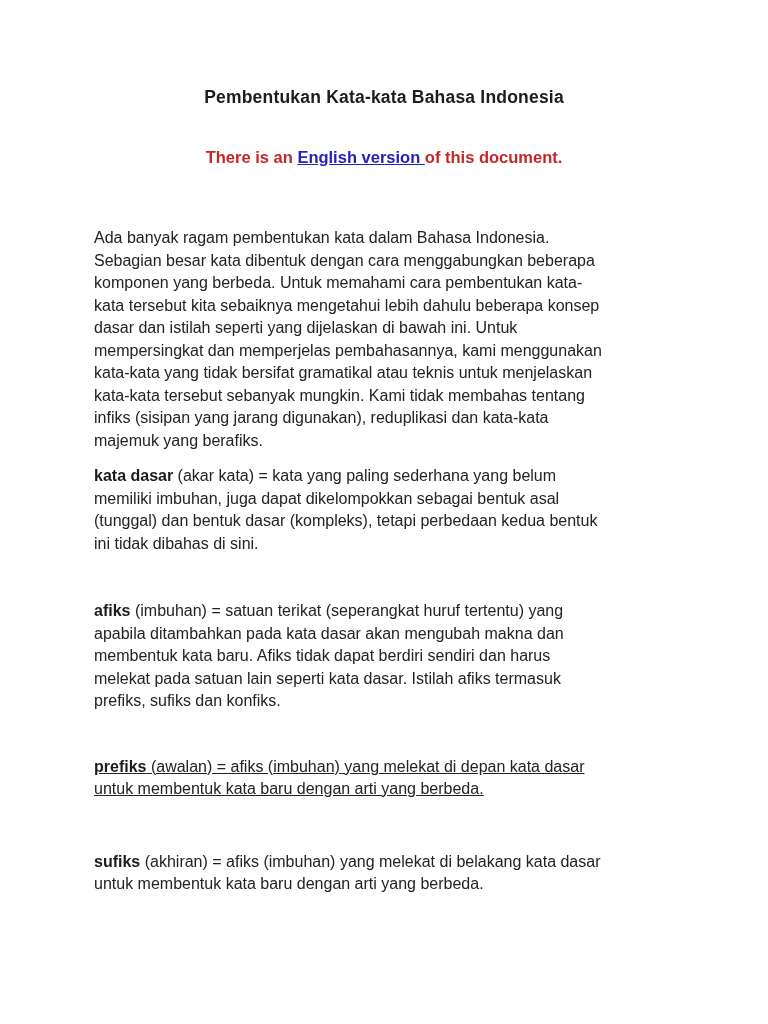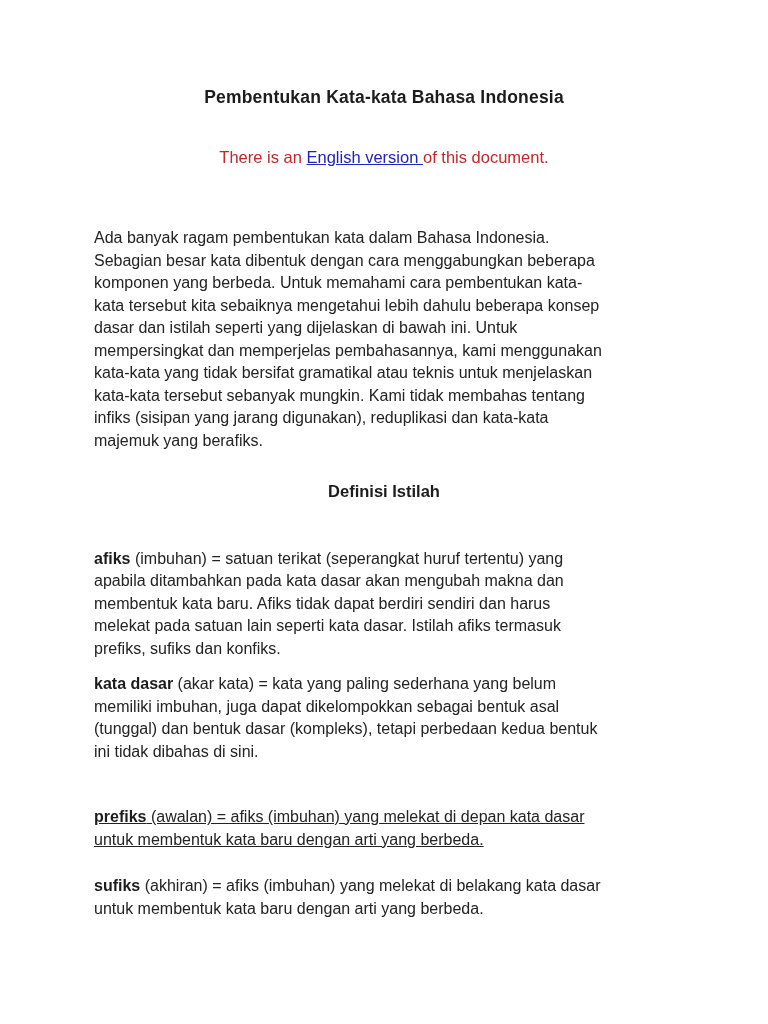--- a/index.html
+++ b/index.html
@@ -24,21 +24,21 @@
     font-size: 17.5px;
     font-weight: bold;
     text-align: center;
     color: #1c1c1c;
     line-height: 23px;
     letter-spacing: 0.2px;
   }
   .notice {
     margin-top: 37px;
     font-size: 16.5px;
-    font-weight: normal;
+    font-weight: bold;
     text-align: center;
     color: var(--notice-red);
     line-height: 23px;
   }
   .notice a {
     color: var(--link-blue);
     text-decoration: underline;
     white-space: pre;
   }
   .body {
@@ -53,21 +53,21 @@
     font-size: 16.5px;
     font-weight: bold;
     text-align: center;
     color: #1c1c1c;
     line-height: 22.5px;
   }
   .def strong { font-weight: bold; color: #1c1c1c; }
   .def-0 { margin-top: 13px; }
   .def-1 { margin-top: 45px; }
   .def-2 { margin-top: 43px; text-decoration: underline; }
-  .def-3 { margin-top: 24px; }
+  .def-3 { margin-top: 50px; }
 </style>
 </head>
 <body>
 
 <div class="doc">
 
   <h1 class="page-title">Pembentukan Kata-kata Bahasa Indonesia</h1>
 
   <p class="notice"><span>There is an </span><a href="#">English version </a><span>of this document.</span></p>
 
@@ -75,32 +75,31 @@
 Sebagian besar kata dibentuk dengan cara menggabungkan beberapa
 komponen yang berbeda. Untuk memahami cara pembentukan kata-
 kata tersebut kita sebaiknya mengetahui lebih dahulu beberapa konsep
 dasar dan istilah seperti yang dijelaskan di bawah ini. Untuk
 mempersingkat dan memperjelas pembahasannya, kami menggunakan
 kata-kata yang tidak bersifat gramatikal atau teknis untuk menjelaskan
 kata-kata tersebut sebanyak mungkin. Kami tidak membahas tentang
 infiks (sisipan yang jarang digunakan), reduplikasi dan kata-kata
 majemuk yang berafiks.</p>
 
-  <h2 class="section-heading">Definisi Istilah</h2>
+
+  <p class="body def def-0"><strong>kata dasar</strong><span> (akar kata) = kata yang paling sederhana yang belum
+memiliki imbuhan, juga dapat dikelompokkan sebagai bentuk asal
+(tunggal) dan bentuk dasar (kompleks), tetapi perbedaan kedua bentuk
+ini tidak dibahas di sini.</span></p>
 
   <p class="body def def-1"><strong>afiks</strong><span> (imbuhan) = satuan terikat (seperangkat huruf tertentu) yang
 apabila ditambahkan pada kata dasar akan mengubah makna dan
 membentuk kata baru. Afiks tidak dapat berdiri sendiri dan harus
 melekat pada satuan lain seperti kata dasar. Istilah afiks termasuk
 prefiks, sufiks dan konfiks.</span></p>
-
-  <p class="body def def-0"><strong>kata dasar</strong><span> (akar kata) = kata yang paling sederhana yang belum
-memiliki imbuhan, juga dapat dikelompokkan sebagai bentuk asal
-(tunggal) dan bentuk dasar (kompleks), tetapi perbedaan kedua bentuk
-ini tidak dibahas di sini.</span></p>
 
   <p class="body def def-2"><strong>prefiks</strong><span> (awalan) = afiks (imbuhan) yang melekat di depan kata dasar
 untuk membentuk kata baru dengan arti yang berbeda.</span></p>
 
   <p class="body def def-3"><strong>sufiks</strong><span> (akhiran) = afiks (imbuhan) yang melekat di belakang kata dasar
 untuk membentuk kata baru dengan arti yang berbeda.</span></p>
 
 </div>
 
 </body></html>

